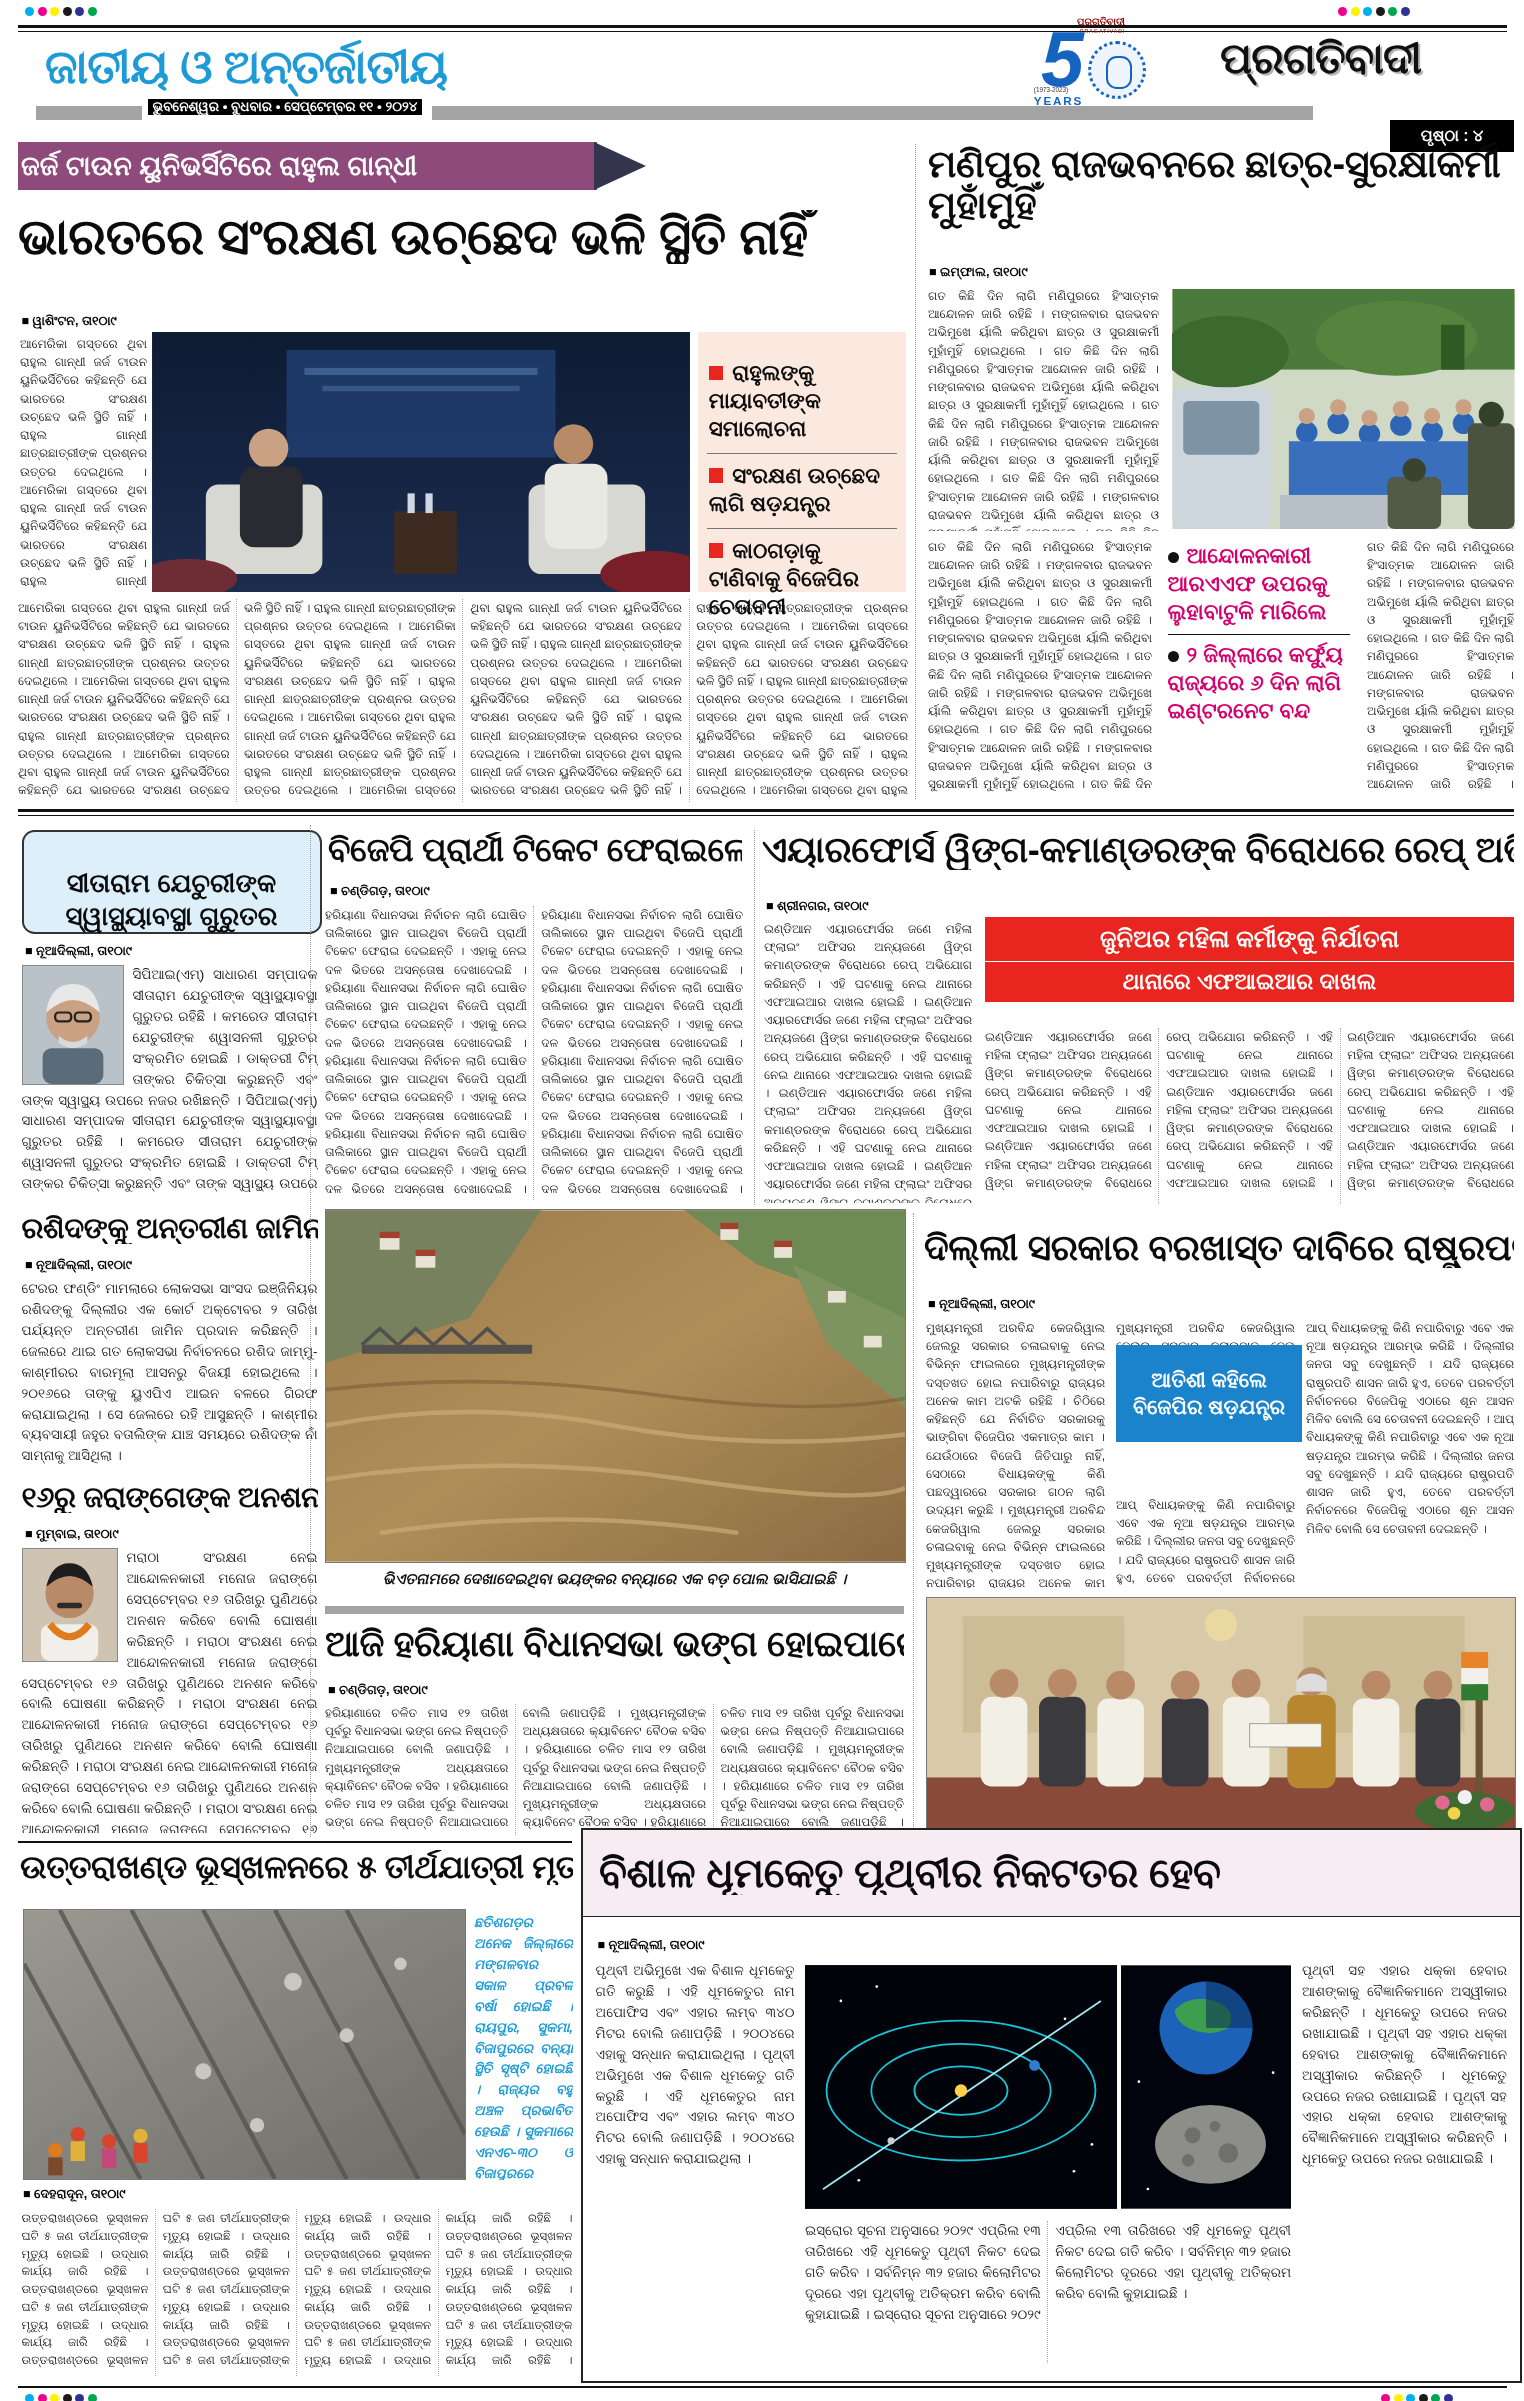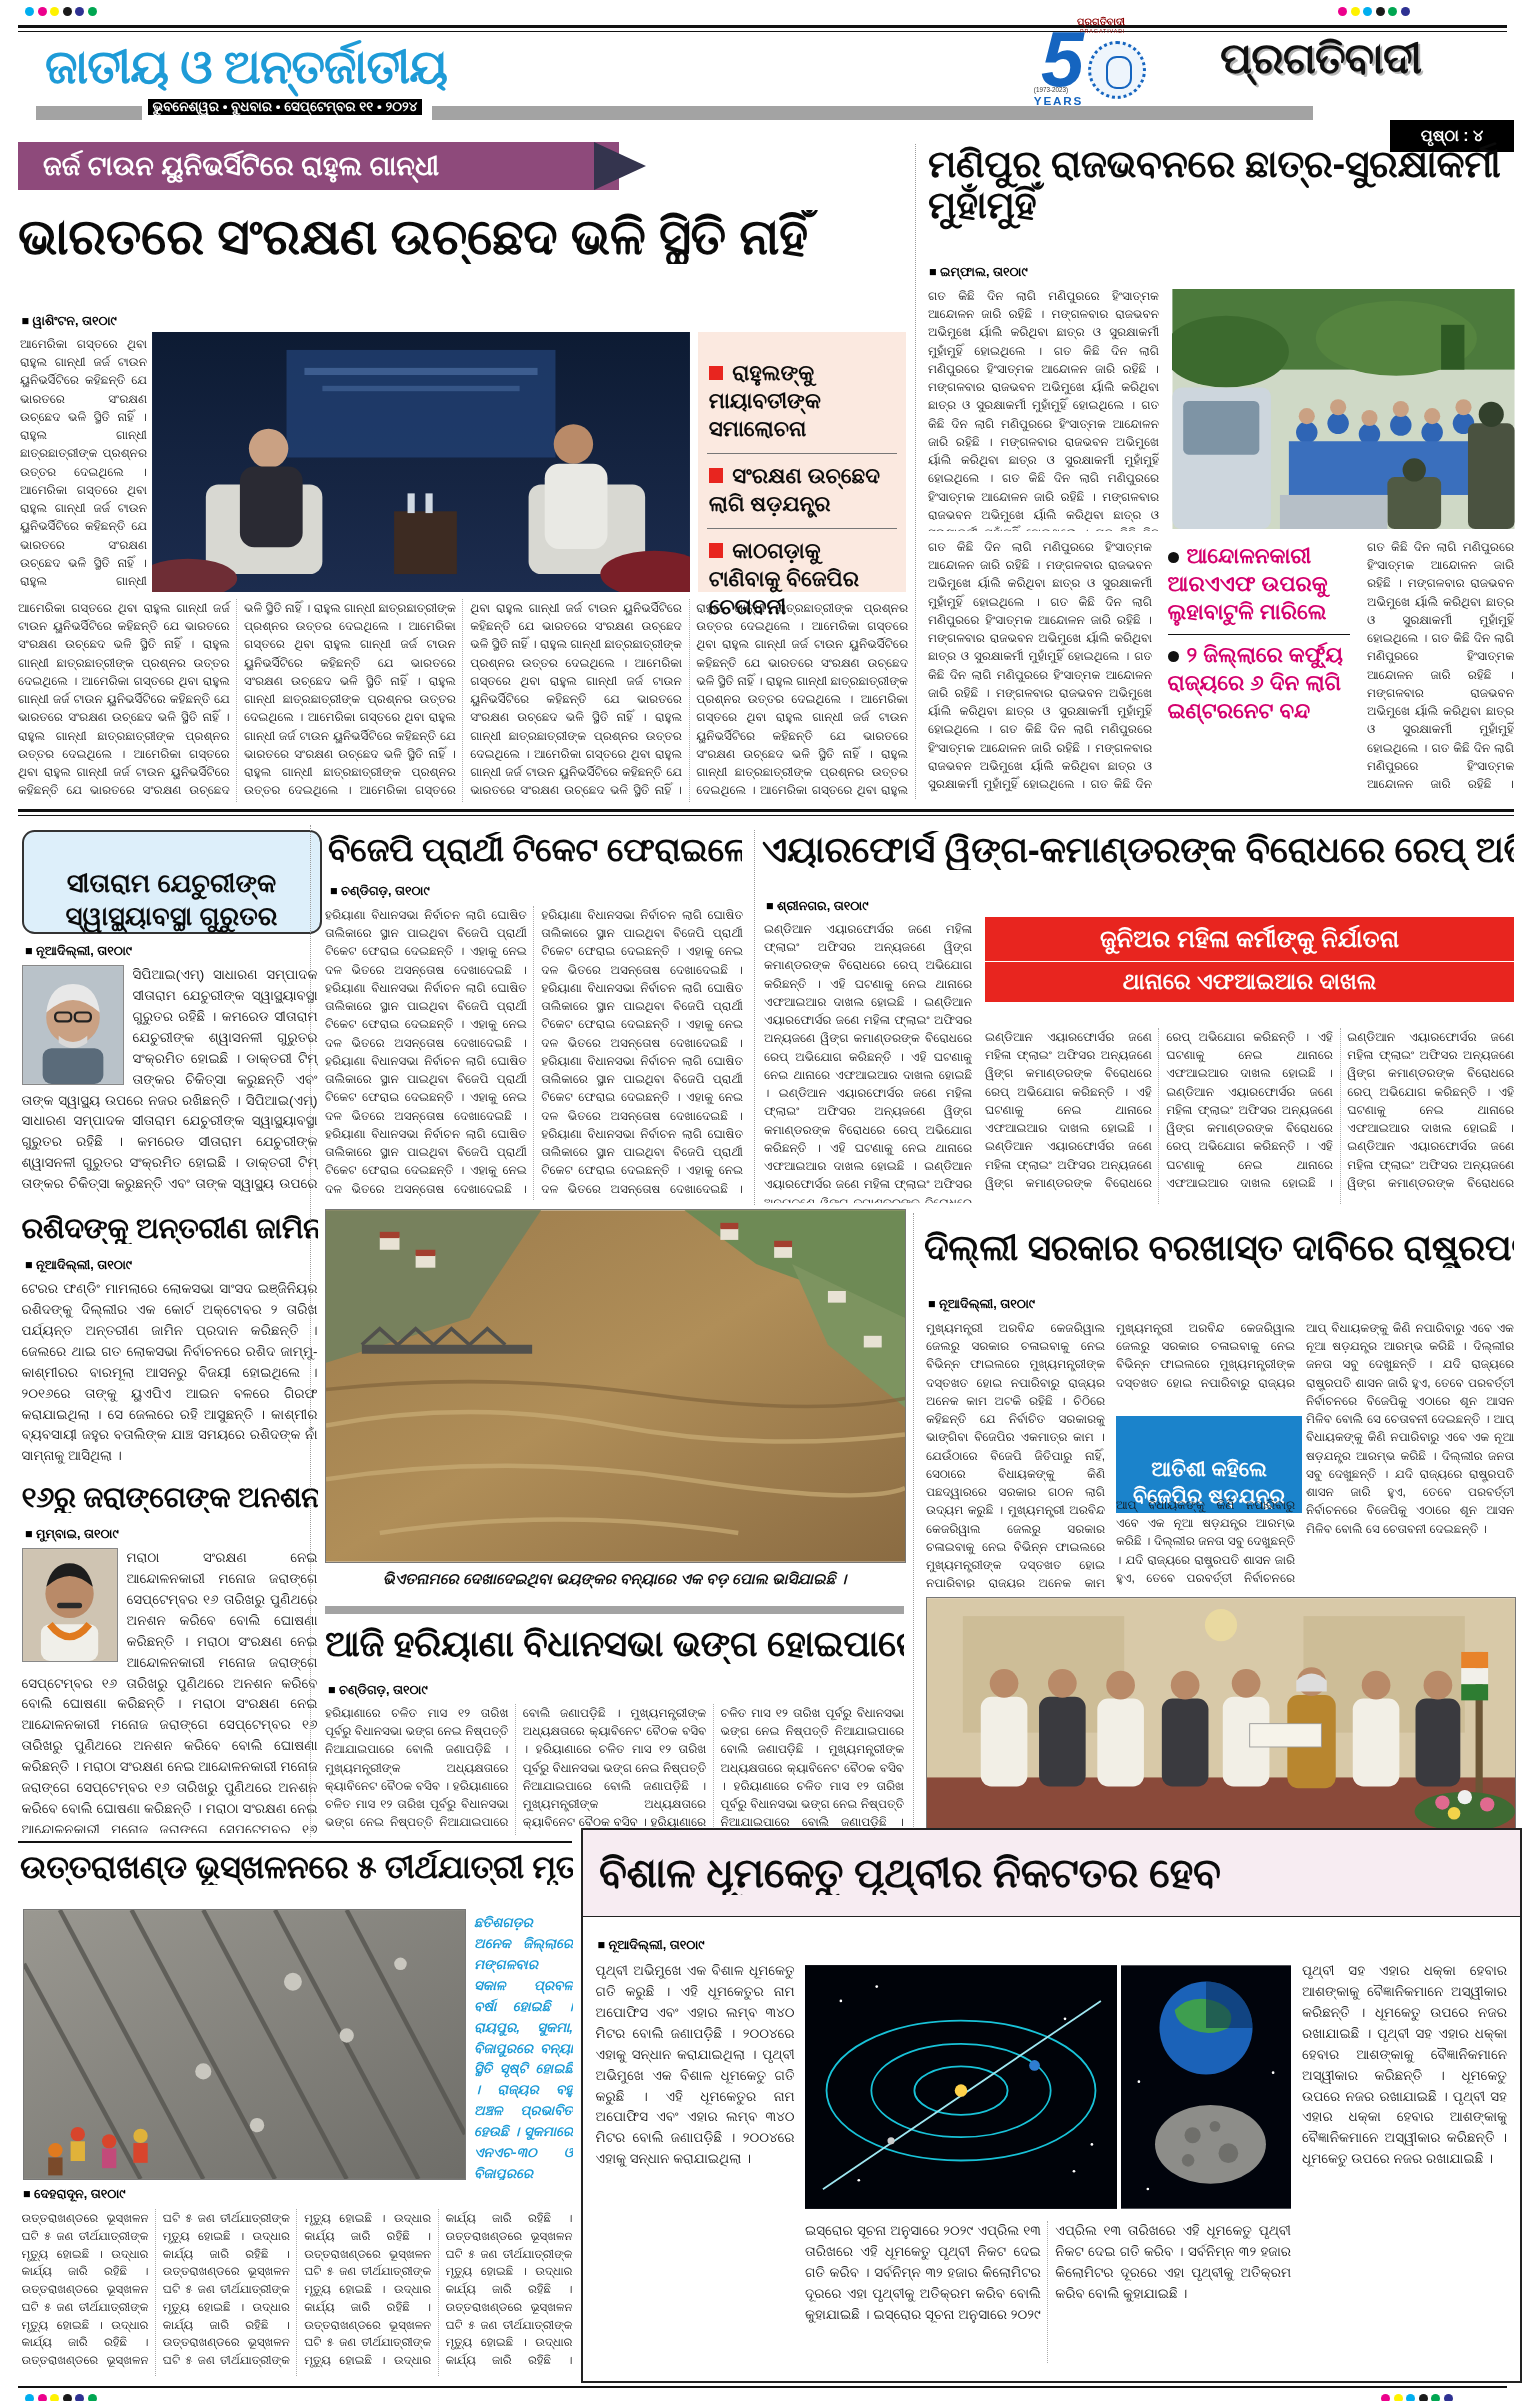--- a/index.html
+++ b/index.html
@@ -19,21 +19,21 @@
   .graybar{background:#a3a3a3;}
   .regdots span{display:inline-block;width:9px;height:9px;border-radius:50%;margin-right:3.6px;}
   
   #section-title{font-size:47px;font-weight:bold;color:#1E9BD7;letter-spacing:-0.9px;}
   #dateline{background:#000;color:#fff;font-weight:bold;font-size:13.5px;
             display:flex;align-items:center;justify-content:center;}
   #masthead{font-size:43px;font-weight:bold;color:#101010;text-shadow:2.2px 2.2px 0 #b5b5b5;letter-spacing:-0.9px;}
   #page-box{background:#000;color:#fff;font-weight:bold;font-size:16px;display:flex;align-items:center;justify-content:center;margin-top:25px;}
   .logo5{font-size:77px;font-weight:bold;color:#1565c0;font-style:italic;line-height:0.9;}
   
-  #kicker{background:#8E4A7B;color:#fff;font-weight:bold;font-size:27px;display:flex;align-items:center;padding-left:25px;}
+  #kicker{background:#8E4A7B;color:#fff;font-weight:bold;font-size:27px;display:flex;align-items:center;padding-left:3px;}
   #kicker-arrow{width:0;height:0;border-top:24px solid transparent;border-bottom:24px solid transparent;border-left:52px solid #34344e;}
   
   .red-bullets{list-style:none;margin:0;padding:19px 9px;}
   .red-bullets li{padding:9px 1.8px;font-size:21.5px;font-weight:bold;line-height:1.3;color:#0c0c0c;}
   .red-bullets li + li{border-top:0.9px solid #777;}
   .red-bullets .sq{display:inline-block;width:14.4px;height:14.4px;background:#E8251F;margin-right:9px;}
   .mag-bullets{list-style:none;margin:0;padding:0 3.6px;}
   .mag-bullets li{padding:7.2px 0;font-size:21.5px;font-weight:bold;line-height:1.3;color:#D4006E;}
   .mag-bullets li + li{border-top:1.8px solid #111;}
   .mag-bullets .dot{display:inline-block;width:11.7px;height:11.7px;border-radius:50%;background:#111;margin-right:7.2px;}
@@ -288,21 +288,21 @@
     <div class="r2">ଥାନାରେ ଏଫଆଇଆର ଦାଖଲ</div>
   </div>
 
   <div class="abs bt c3" style="left:985px;top:1028px;width:529px;height:176px;">ଇଣ୍ଡିଆନ ଏୟାରଫୋର୍ସର ଜଣେ ମହିଳା ଫ୍ଲାଇଂ ଅଫିସର ଅନ୍ୟଜଣେ ୱିଙ୍ଗ କମାଣ୍ଡରଙ୍କ ବିରୋଧରେ ରେପ୍ ଅଭିଯୋଗ କରିଛନ୍ତି । ଏହି ଘଟଣାକୁ ନେଇ ଥାନାରେ ଏଫଆଇଆର ଦାଖଲ ହୋଇଛି । ଇଣ୍ଡିଆନ ଏୟାରଫୋର୍ସର ଜଣେ ମହିଳା ଫ୍ଲାଇଂ ଅଫିସର ଅନ୍ୟଜଣେ ୱିଙ୍ଗ କମାଣ୍ଡରଙ୍କ ବିରୋଧରେ ରେପ୍ ଅଭିଯୋଗ କରିଛନ୍ତି । ଏହି ଘଟଣାକୁ ନେଇ ଥାନାରେ ଏଫଆଇଆର ଦାଖଲ ହୋଇଛି । ଇଣ୍ଡିଆନ ଏୟାରଫୋର୍ସର ଜଣେ ମହିଳା ଫ୍ଲାଇଂ ଅଫିସର ଅନ୍ୟଜଣେ ୱିଙ୍ଗ କମାଣ୍ଡରଙ୍କ ବିରୋଧରେ ରେପ୍ ଅଭିଯୋଗ କରିଛନ୍ତି । ଏହି ଘଟଣାକୁ ନେଇ ଥାନାରେ ଏଫଆଇଆର ଦାଖଲ ହୋଇଛି । ଇଣ୍ଡିଆନ ଏୟାରଫୋର୍ସର ଜଣେ ମହିଳା ଫ୍ଲାଇଂ ଅଫିସର ଅନ୍ୟଜଣେ ୱିଙ୍ଗ କମାଣ୍ଡରଙ୍କ ବିରୋଧରେ ରେପ୍ ଅଭିଯୋଗ କରିଛନ୍ତି । ଏହି ଘଟଣାକୁ ନେଇ ଥାନାରେ ଏଫଆଇଆର ଦାଖଲ ହୋଇଛି । ଇଣ୍ଡିଆନ ଏୟାରଫୋର୍ସର ଜଣେ ମହିଳା ଫ୍ଲାଇଂ ଅଫିସର ଅନ୍ୟଜଣେ ୱିଙ୍ଗ କମାଣ୍ଡରଙ୍କ ବିରୋଧରେ ରେପ୍ ଅଭିଯୋଗ କରିଛନ୍ତି । ଏହି ଘଟଣାକୁ ନେଇ ଥାନାରେ ଏଫଆଇଆର ଦାଖଲ ହୋଇଛି । ଇଣ୍ଡିଆନ ଏୟାରଫୋର୍ସର ଜଣେ ମହିଳା ଫ୍ଲାଇଂ ଅଫିସର ଅନ୍ୟଜଣେ ୱିଙ୍ଗ କମାଣ୍ଡରଙ୍କ ବିରୋଧରେ ରେପ୍ ଅଭିଯୋଗ କରିଛନ୍ତି । ଏହି ଘଟଣାକୁ ନେଇ ଥାନାରେ ଏଫଆଇଆର ଦାଖଲ ହୋଇଛି । ଇଣ୍ଡିଆନ ଏୟାରଫୋର୍ସର ଜଣେ ମହିଳା ଫ୍ଲାଇଂ ଅଫିସର ଅନ୍ୟଜଣେ ୱିଙ୍ଗ କମାଣ୍ଡରଙ୍କ ବିରୋଧରେ ରେପ୍ ଅଭିଯୋଗ କରିଛନ୍ତି । ଏହି ଘଟଣାକୁ ନେଇ ଥାନାରେ ଏଫଆଇଆର ଦାଖଲ ହୋଇଛି । ଇଣ୍ଡିଆନ ଏୟାରଫୋର୍ସର ଜଣେ ମହିଳା ଫ୍ଲାଇଂ ଅଫିସର ଅନ୍ୟଜଣେ ୱିଙ୍ଗ କମାଣ୍ଡରଙ୍କ ବିରୋଧରେ ରେପ୍ ଅଭିଯୋଗ କରିଛନ୍ତି । ଏହି ଘଟଣାକୁ ନେଇ ଥାନାରେ ଏଫଆଇଆର ଦାଖଲ ହୋଇଛି । ଇଣ୍ଡିଆନ ଏୟାରଫୋର୍ସର ଜଣେ ମହିଳା ଫ୍ଲାଇଂ ଅଫିସର ଅନ୍ୟଜଣେ ୱିଙ୍ଗ କମାଣ୍ଡରଙ୍କ ବିରୋଧରେ ରେପ୍ ଅଭିଯୋଗ କରିଛନ୍ତି । ଏହି ଘଟଣାକୁ ନେଇ ଥାନାରେ ଏଫଆଇଆର ଦାଖଲ ହୋଇଛି ।</div>
 
   <div class="abs hl nowrap" style="left:924px;top:1229px;width:590px;font-size:36px;">ଦିଲ୍ଲୀ ସରକାର ବରଖାସ୍ତ ଦାବିରେ ରାଷ୍ଟ୍ରପତିଙ୍କୁ ଚିଠି</div>
   <div class="abs byl" style="left:928px;top:1297px;">■ ନୂଆଦିଲ୍ଲୀ, ତା୧୦ା୯</div>
 
   <div class="abs bt" style="left:926px;top:1319px;width:179px;height:269px;">ମୁଖ୍ୟମନ୍ତ୍ରୀ ଅରବିନ୍ଦ କେଜରିୱାଲ ଜେଲରୁ ସରକାର ଚଳାଇବାକୁ ନେଇ ବିଭିନ୍ନ ଫାଇଲରେ ମୁଖ୍ୟମନ୍ତ୍ରୀଙ୍କ ଦସ୍ତଖତ ହୋଇ ନପାରିବାରୁ ରାଜ୍ୟର ଅନେକ କାମ ଅଟକି ରହିଛି । ଚିଠିରେ କହିଛନ୍ତି ଯେ ନିର୍ବାଚିତ ସରକାରକୁ ଭାଙ୍ଗିବା ବିଜେପିର ଏକମାତ୍ର କାମ । ଯେଉଁଠାରେ ବିଜେପି ଜିତିପାରୁ ନାହିଁ, ସେଠାରେ ବିଧାୟକଙ୍କୁ କିଣି ପଛଦ୍ୱାରରେ ସରକାର ଗଠନ ଲାଗି ଉଦ୍ୟମ କରୁଛି । ମୁଖ୍ୟମନ୍ତ୍ରୀ ଅରବିନ୍ଦ କେଜରିୱାଲ ଜେଲରୁ ସରକାର ଚଳାଇବାକୁ ନେଇ ବିଭିନ୍ନ ଫାଇଲରେ ମୁଖ୍ୟମନ୍ତ୍ରୀଙ୍କ ଦସ୍ତଖତ ହୋଇ ନପାରିବାରୁ ରାଜ୍ୟର ଅନେକ କାମ ଅଟକି ରହିଛି । ଚିଠିରେ କହିଛନ୍ତି ଯେ ନିର୍ବାଚିତ ସରକାରକୁ ଭାଙ୍ଗିବା ବିଜେପିର ଏକମାତ୍ର କାମ । ଯେଉଁଠାରେ ବିଜେପି ଜିତିପାରୁ ନାହିଁ, ସେଠାରେ ବିଧାୟକଙ୍କୁ କିଣି ପଛଦ୍ୱାରରେ ସରକାର ଗଠନ ଲାଗି ଉଦ୍ୟମ କରୁଛି ।</div>
   <div class="abs bt" style="left:1116px;top:1319px;width:179px;height:75px;">ମୁଖ୍ୟମନ୍ତ୍ରୀ ଅରବିନ୍ଦ କେଜରିୱାଲ ଜେଲରୁ ସରକାର ଚଳାଇବାକୁ ନେଇ ବିଭିନ୍ନ ଫାଇଲରେ ମୁଖ୍ୟମନ୍ତ୍ରୀଙ୍କ ଦସ୍ତଖତ ହୋଇ ନପାରିବାରୁ ରାଜ୍ୟର ଅନେକ କାମ ଅଟକି ରହିଛି । ଚିଠିରେ କହିଛନ୍ତି ଯେ ନିର୍ବାଚିତ ସରକାରକୁ ଭାଙ୍ଗିବା ବିଜେପିର ଏକମାତ୍ର କାମ । ଯେଉଁଠାରେ ବିଜେପି ଜିତିପାରୁ ନାହିଁ, ସେଠାରେ ବିଧାୟକଙ୍କୁ କିଣି ପଛଦ୍ୱାରରେ ସରକାର ଗଠନ ଲାଗି ଉଦ୍ୟମ କରୁଛି ।</div>
-  <div class="abs" id="atishi-box" style="left:1116px;top:1416px;width:179px;height:90px;align-items:flex-end;">
+  <div class="abs" id="atishi-box" style="left:1116px;top:1345px;width:179px;height:90px;">
     <div><span>ଆତିଶୀ କହିଲେ</span><br><span>ବିଜେପିର ଷଡ଼ଯନ୍ତ୍ର</span></div>
   </div>
   <div class="abs bt" style="left:1116px;top:1496px;width:179px;height:91px;">ଆପ୍ ବିଧାୟକଙ୍କୁ କିଣି ନପାରିବାରୁ ଏବେ ଏକ ନୂଆ ଷଡ଼ଯନ୍ତ୍ର ଆରମ୍ଭ କରିଛି । ଦିଲ୍ଲୀର ଜନତା ସବୁ ଦେଖୁଛନ୍ତି । ଯଦି ରାଜ୍ୟରେ ରାଷ୍ଟ୍ରପତି ଶାସନ ଜାରି ହୁଏ, ତେବେ ପରବର୍ତ୍ତୀ ନିର୍ବାଚନରେ ବିଜେପିକୁ ଏଠାରେ ଶୂନ ଆସନ ମିଳିବ ବୋଲି ସେ ଚେତାବନୀ ଦେଇଛନ୍ତି ।</div>
   <div class="abs bt" style="left:1306px;top:1319px;width:208px;height:269px;">ଆପ୍ ବିଧାୟକଙ୍କୁ କିଣି ନପାରିବାରୁ ଏବେ ଏକ ନୂଆ ଷଡ଼ଯନ୍ତ୍ର ଆରମ୍ଭ କରିଛି । ଦିଲ୍ଲୀର ଜନତା ସବୁ ଦେଖୁଛନ୍ତି । ଯଦି ରାଜ୍ୟରେ ରାଷ୍ଟ୍ରପତି ଶାସନ ଜାରି ହୁଏ, ତେବେ ପରବର୍ତ୍ତୀ ନିର୍ବାଚନରେ ବିଜେପିକୁ ଏଠାରେ ଶୂନ ଆସନ ମିଳିବ ବୋଲି ସେ ଚେତାବନୀ ଦେଇଛନ୍ତି । ଆପ୍ ବିଧାୟକଙ୍କୁ କିଣି ନପାରିବାରୁ ଏବେ ଏକ ନୂଆ ଷଡ଼ଯନ୍ତ୍ର ଆରମ୍ଭ କରିଛି । ଦିଲ୍ଲୀର ଜନତା ସବୁ ଦେଖୁଛନ୍ତି । ଯଦି ରାଜ୍ୟରେ ରାଷ୍ଟ୍ରପତି ଶାସନ ଜାରି ହୁଏ, ତେବେ ପରବର୍ତ୍ତୀ ନିର୍ବାଚନରେ ବିଜେପିକୁ ଏଠାରେ ଶୂନ ଆସନ ମିଳିବ ବୋଲି ସେ ଚେତାବନୀ ଦେଇଛନ୍ତି ।</div>
 
   <div class="abs" style="left:926px;top:1597px;width:588px;height:237px;border:0.9px solid #777;">
     <svg width="588" height="237" xmlns="http://www.w3.org/2000/svg" viewBox="0 0 656 264">
       <rect width="656" height="264" fill="#d8c9a8"></rect>
       <rect y="200" width="656" height="64" fill="#8a4a3a"></rect>
       <rect x="40" y="20" width="180" height="130" fill="#cdbd97"></rect>

